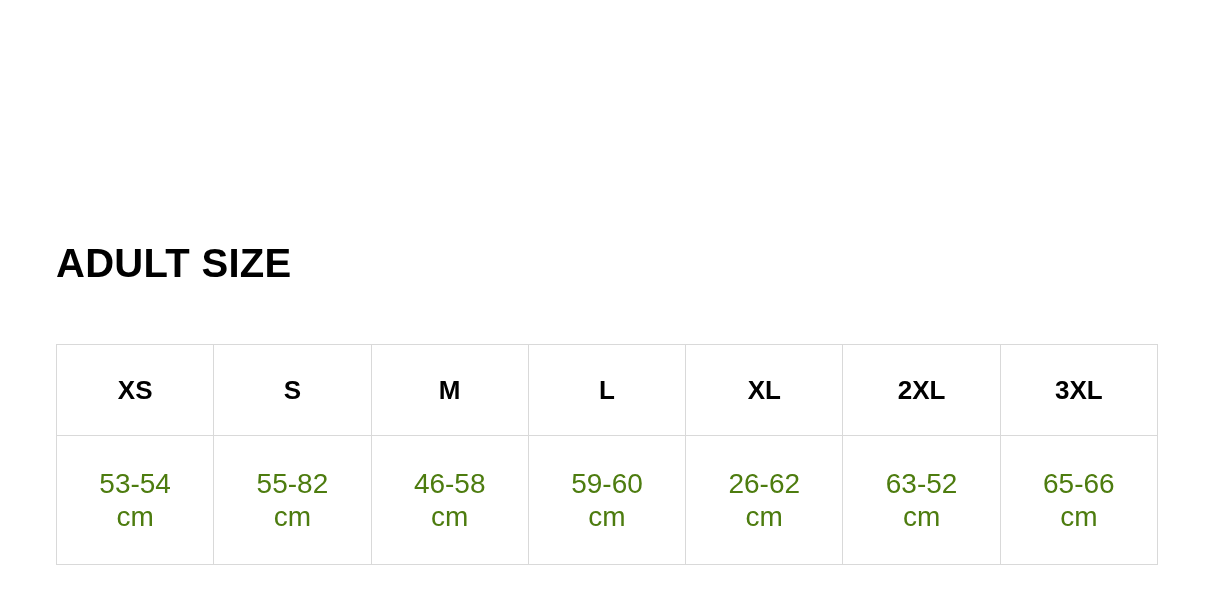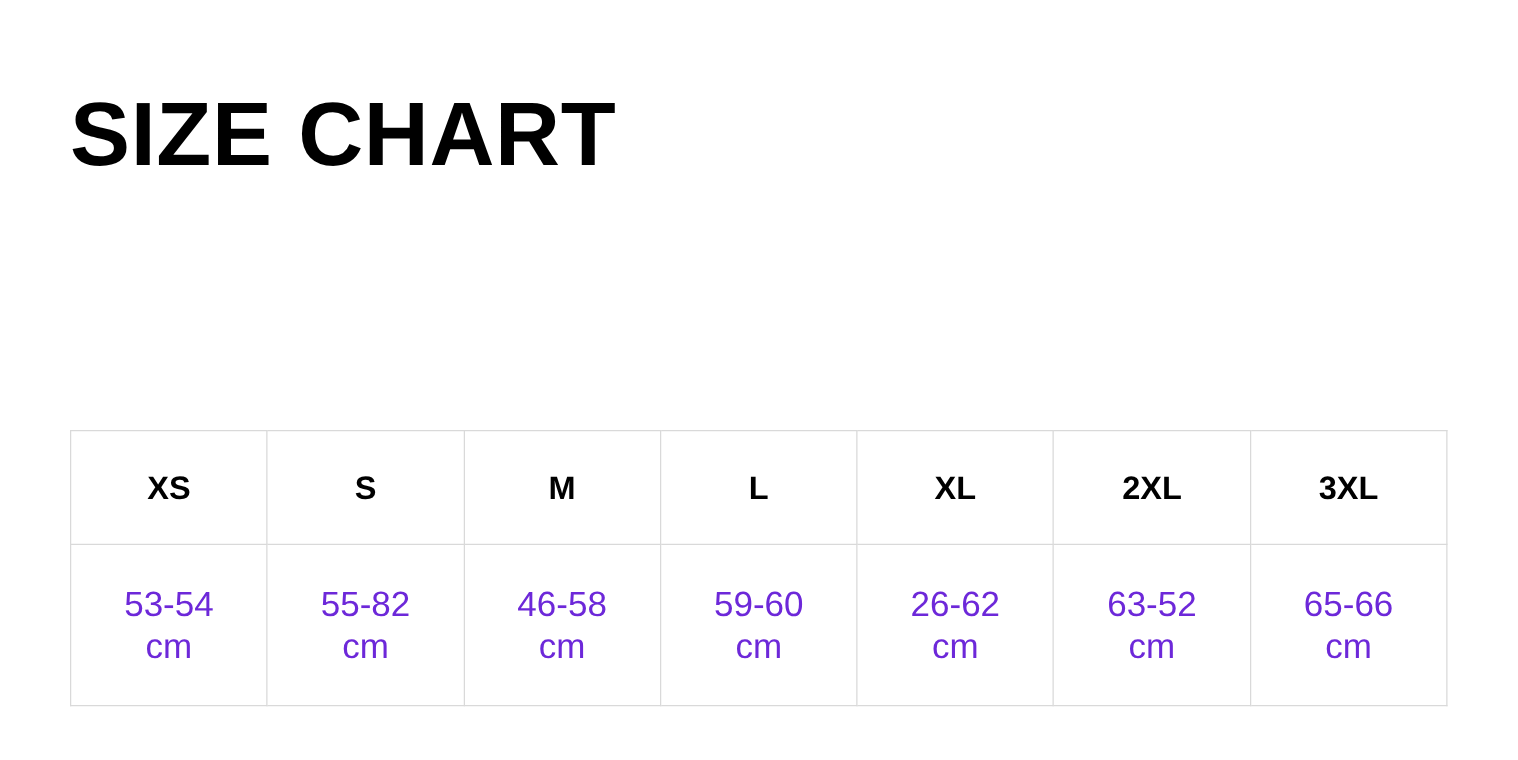--- a/index.html
+++ b/index.html
@@ -64,37 +64,37 @@
   table.size-table th {
     height: 58px;
     font-size: 26px;
     font-weight: bold;
     color: #000;
   }
   table.size-table td {
     height: 96px;
     font-size: 28px;
     font-weight: normal;
-    color: #6d28d9;
+    color: #4d7c0f;
     line-height: 1.18;
   }
   td .val {
     display: block;
   }
   td .unit {
     display: block;
   }
 </style>
 </head>
 <body>
 
 <div class="page">
 
-  <h1 class="title">SIZE CHART</h1>
 
+  <h2 class="subtitle">ADULT SIZE</h2>
 
   <div class="table-wrap">
     <table class="size-table">
       <thead>
         <tr>
           <th>XS</th>
           <th>S</th>
           <th>M</th>
           <th>L</th>
           <th>XL</th>

